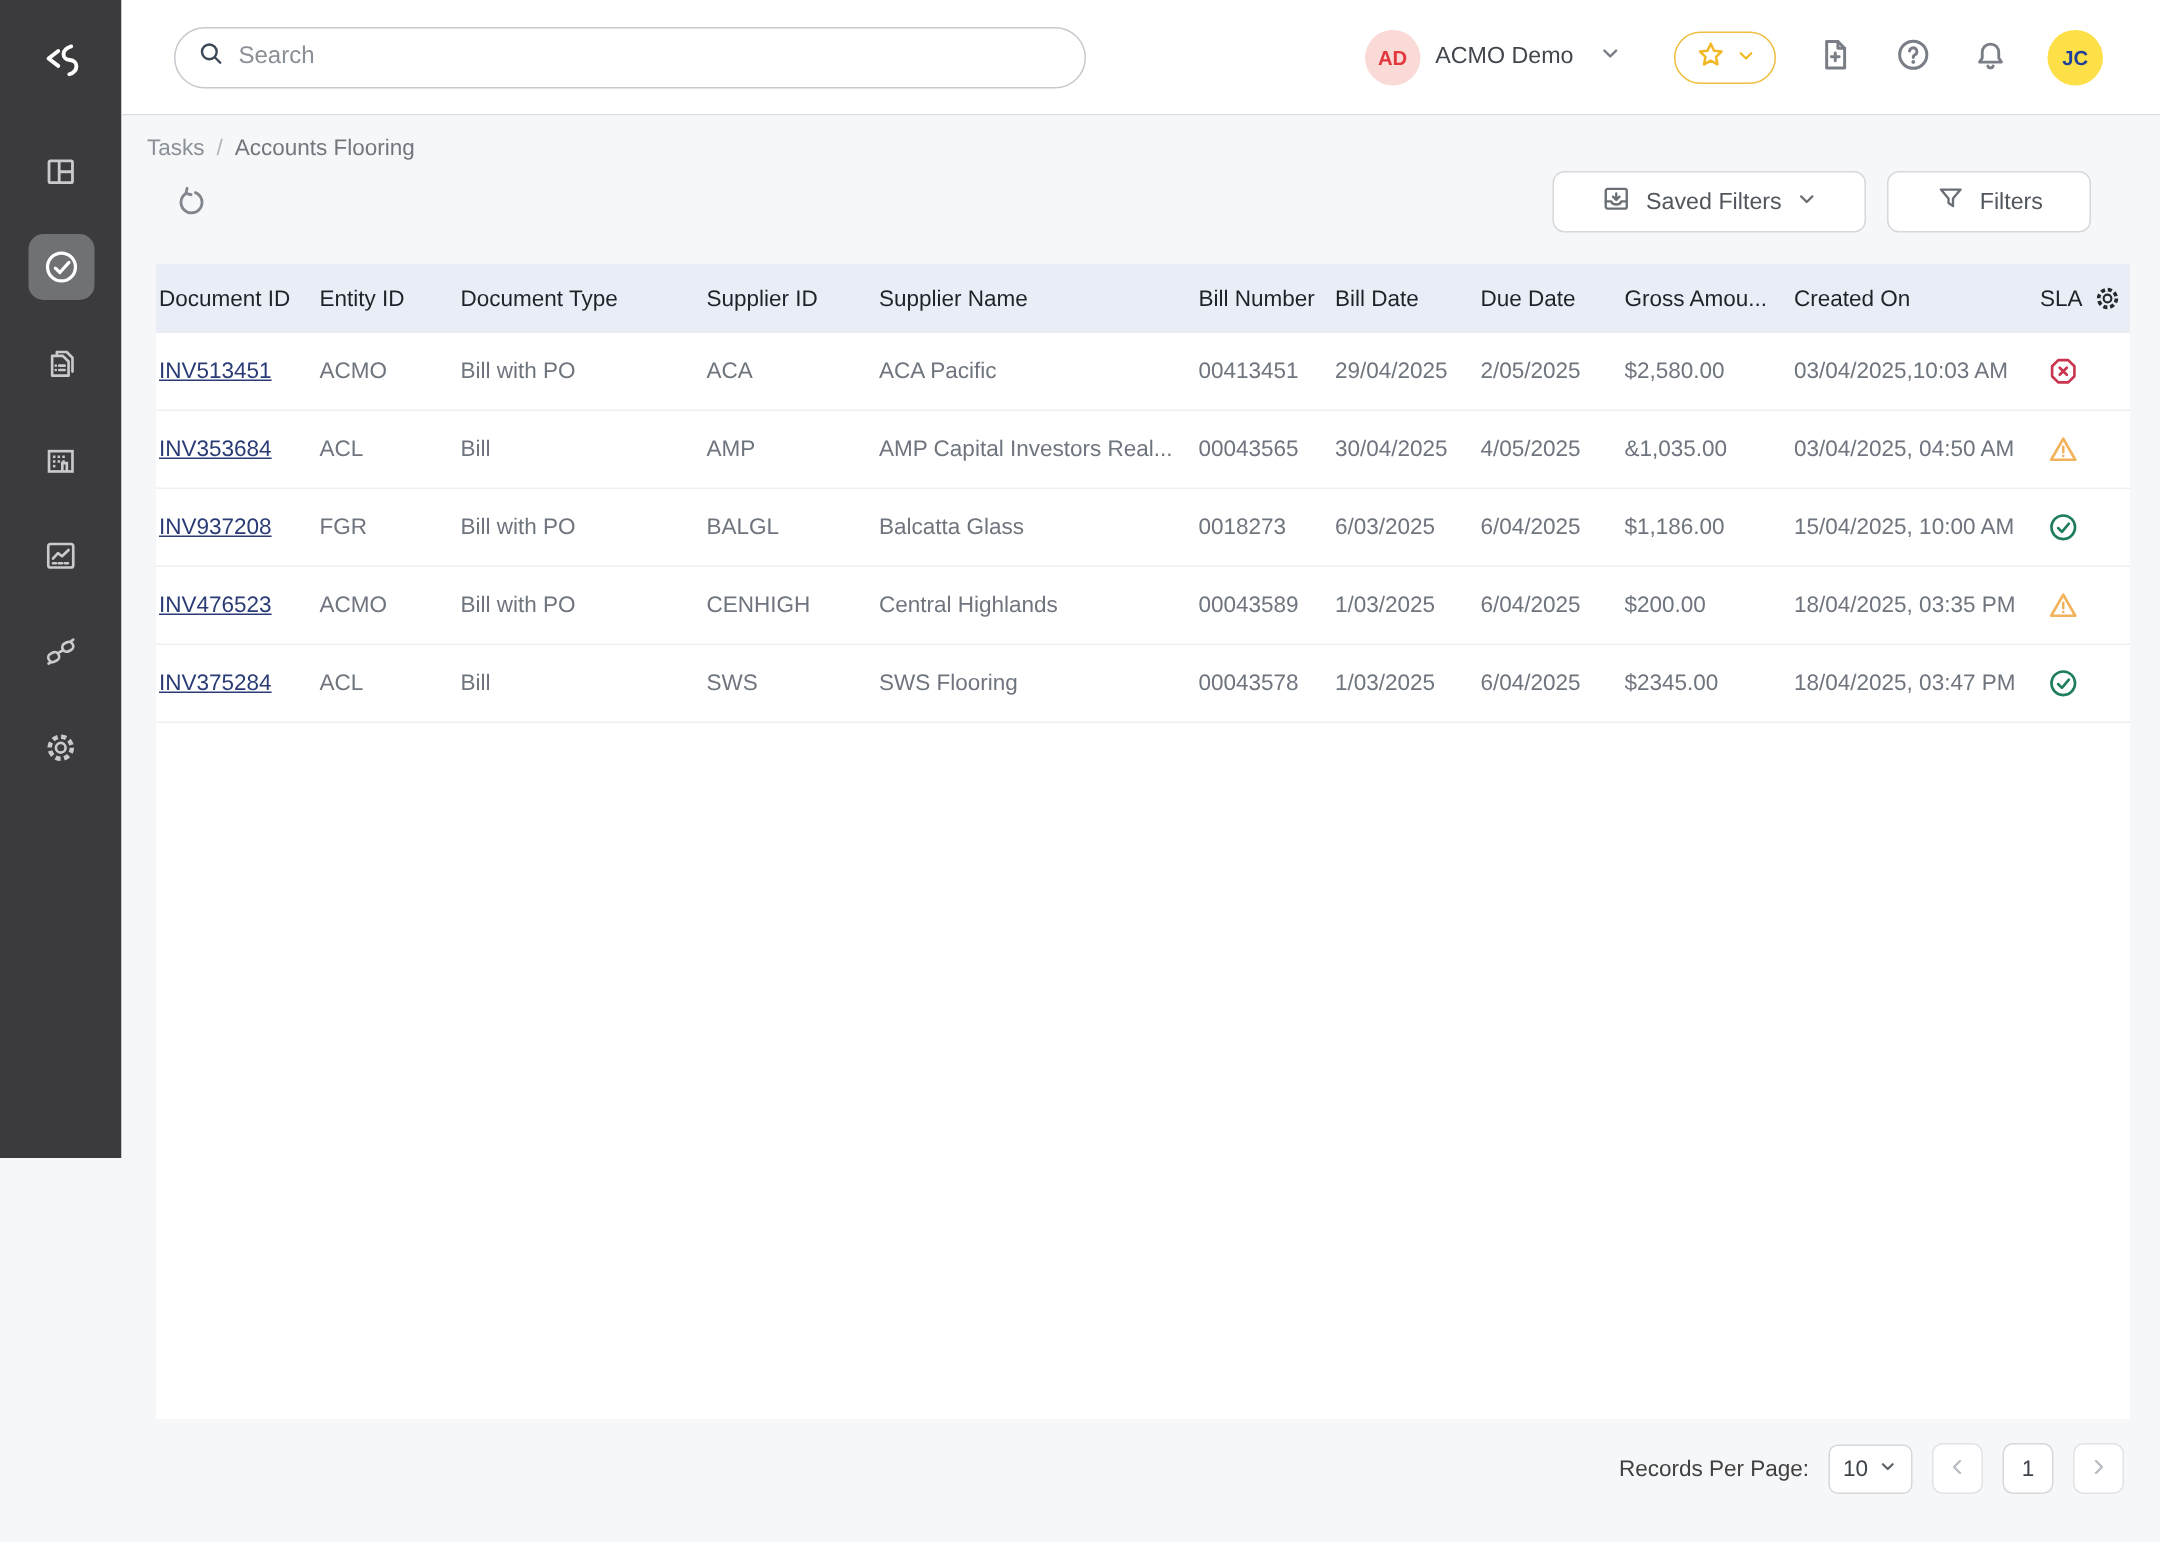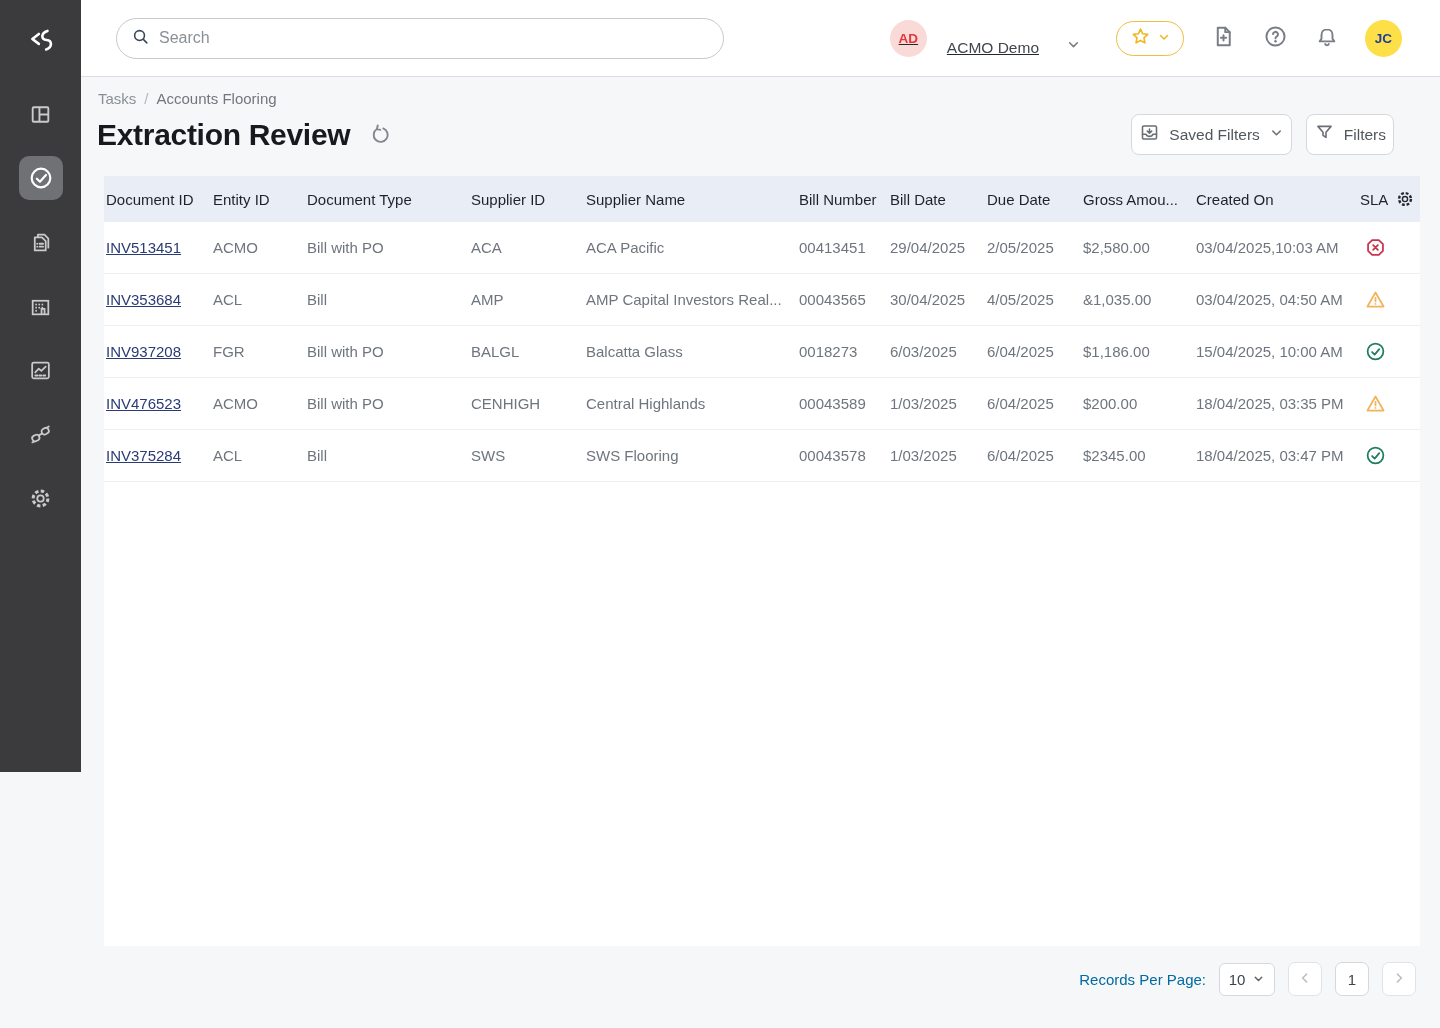--- a/index.html
+++ b/index.html
@@ -21,39 +21,39 @@
   
   .topbar { height:77px; background:#FFFFFF; border-bottom:1px solid #DDDEE3; display:flex; align-items:center; padding:0 38px 0 35px; flex-shrink:0; }
   .search-box { width:608px; height:41px; border:1px solid #C7C9CF; border-radius:21px; display:flex; align-items:center; padding:0 14px; gap:9px; background:#fff; }
   .search-box svg { flex-shrink:0; color:#3A4756; }
   .search-box input { border:none; outline:none; flex:1; font-size:16px; color:#33373D; font-family:inherit; background:transparent; }
   .search-box input::placeholder { color:#8A9097; }
   .topbar-right { margin-left:auto; display:flex; align-items:center; }
   .avatar { width:37px; height:37px; border-radius:50%; display:flex; align-items:center; justify-content:center; font-size:13.5px; font-weight:bold; flex-shrink:0; }
   .avatar-ad { background:#F9DAD6; color:#E2383D; }
   .avatar-jc { background:#fde047; color:#21409A; }
-  .org-switcher { display:flex; align-items:flex-end; gap:20px; cursor:pointer;text-decoration:underline; }
+  .org-switcher { display:flex; align-items:center; gap:10px; cursor:pointer; }
   .org-name { font-size:15.5px; color:#42464D; }
   .org-switcher .chev { color:#7A7F87; margin-left:6px; }
   .star-pill { margin-left:34px; width:68px; height:35px; border:1.5px solid #EFBE3F; border-radius:18px; background:#fff; display:flex; align-items:center; justify-content:center; gap:6px; color:#F2B824; cursor:pointer; }
   .icon-btn { background:none; border:none; margin-left:27px; color:#797D85; cursor:pointer; display:flex; align-items:center; }
   .topbar-right .avatar-jc { margin-left:26px; cursor:pointer; }
 
   
   .content { flex:1; background:#F6F7F9; padding:13px 20px 0 16px; position:relative; }
   .breadcrumb { font-size:15px; color:#8A9097; display:flex; gap:8px; align-items:flex-start; margin-left:1px; }
   .breadcrumb .crumb { cursor:pointer; }
   .breadcrumb .crumb:last-child { color:#72777E; }
   .bc-sep { color:#B3B7BD; }
 
   .title-row { margin-top:7px; display:flex; align-items:center; }
   .page-title { font-size:30px; font-weight:700; color:#17191E; letter-spacing:-0.3px; }
   .refresh-btn { background:none; border:none; margin-left:19px; color:#82878E; cursor:pointer; display:flex; margin-top:4px; }
   .toolbar { margin-left:auto; margin-right:26px; display:flex; gap:14px; }
-  .tb-btn { height:41px; background:#fff; border:1px solid #D6D8DC; border-radius:8px; display:flex; align-items:center; gap:9px; padding:0 7px; font-size:15.5px; color:#515archive6;
+  .tb-btn { height:41px; background:#fff; border:1px solid #D6D8DC; border-radius:8px; display:flex; align-items:center; gap:9px; padding:0 31px; font-size:15.5px; color:#515archive6;
     color:#52575E; cursor:pointer; font-family:inherit; }
   .tb-btn svg { color:#6A6F76; }
 
   
   .table-card { margin:21px 0 0 7px; background:#FFFFFF; height:770px; }
   .thead { display:flex; align-items:center; height:46px; background:#E9EDF6; font-size:15px; font-weight:500; color:#1F2329; }
   .cell { padding:0 6px 0 2px; white-space:nowrap; overflow:hidden; text-overflow:ellipsis; flex-shrink:0; }
   .c-doc{width:107px}.c-ent{width:94px}.c-typ{width:164px}.c-sup{width:115px}.c-nam{width:213px}
   .c-bno{width:91px}.c-bdt{width:97px}.c-ddt{width:96px}.c-amt{width:113px}.c-crt{width:164px}
   .c-sla{width:62px; flex:1; display:flex; align-items:center;}
@@ -63,21 +63,21 @@
   .trow { display:flex; align-items:center; height:52px; border-bottom:1px solid #EFEFF1; font-size:15px; color:#6F757E; background:#fff; }
   .doc-link { color:#2A3B75; text-decoration:underline; cursor:pointer; font-weight:500; }
   .sla-cell { padding-left:7px; }
   .sla-icon { display:none; width:21px; height:21px; }
   .sla-cell[data-status="error"]   .sla-error   { display:inline-flex; color:#C9344E; }
   .sla-cell[data-status="warning"] .sla-warning { display:inline-flex; color:#F2B35C; }
   .sla-cell[data-status="success"] .sla-success { display:inline-flex; color:#1E7E5B; }
 
   
   .pagination { margin-top:16px; display:flex; justify-content:flex-end; align-items:center; gap:13px; padding-right:4px; }
-  .pg-label { font-size:15px; color:#0369a1; }
+  .pg-label { font-size:15px; color:#404040; }
   .pg-select { width:56px; height:33px; border:1px solid #D6D8DC; border-radius:6px; background:#fff; display:flex; align-items:center; justify-content:center; gap:7px; font-size:15px; color:#3F444B; cursor:pointer; }
   .pg-select svg { color:#5A5F66; }
   .pg-btn { width:34px; height:34px; border:1px solid #E2E3E8; border-radius:7px; background:#fff; display:flex; align-items:center; justify-content:center; color:#B9BDC4; cursor:pointer; }
   .pg-page { width:34px; height:34px; border:1px solid #D6D8DC; border-radius:7px; background:#fff; display:flex; align-items:center; justify-content:center; font-size:15px; color:#3F444B; cursor:pointer; }
 </style>
 </head>
 <body>
 
 <div class="app">
 
@@ -234,21 +234,20 @@
 
     <div class="content">
 
       <div class="breadcrumb">
         <span class="crumb">Tasks</span>
         <span class="bc-sep">/</span>
         <span class="crumb">Accounts Flooring</span>
       </div>
 
       <div class="title-row">
-        <h1 class="page-title">Extraction Review</h1>
         <button class="refresh-btn">
           <span>
             <svg width="23" height="23" viewBox="0 0 24 24" fill="none" stroke="currentColor" stroke-width="2" stroke-linecap="round" stroke-linejoin="round">
               <path d="M8.3,5.2 A7.3,7.3 0 1 0 14.9,4.6"></path>
               <polyline points="9.1,1.6 8.3,5.2 11.9,6.1"></polyline>
             </svg>
           </span>
         </button>
 
         <div class="toolbar">

